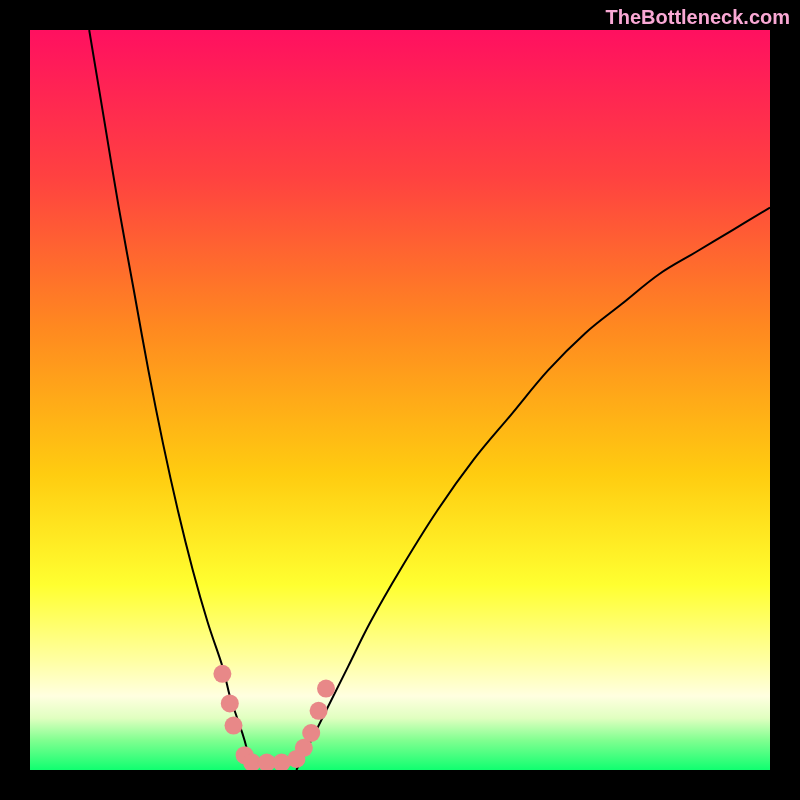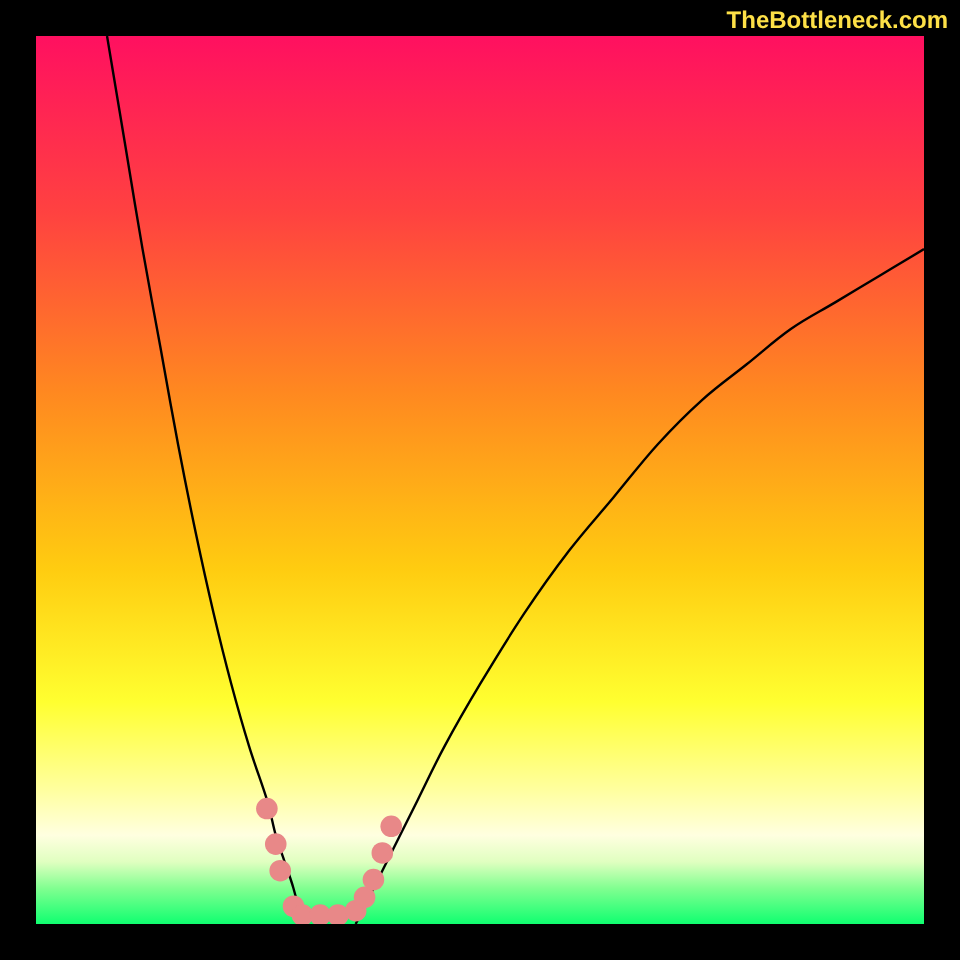--- a/index.html
+++ b/index.html
@@ -25,21 +25,21 @@
       position: absolute;
       top: 0;
       left: 0;
       width: 100%;
       height: 100%;
     }
     .watermark {
       position: absolute;
       top: 6px;
       right: 10px;
-      color: #fde047;
+      color: #f9a8d4;
       font-size: 20px;
       font-weight: bold;
       z-index: 10;
     }
     .curves {
       position: absolute;
       top: 0;
       left: 0;
       width: 100%;
       height: 100%;

